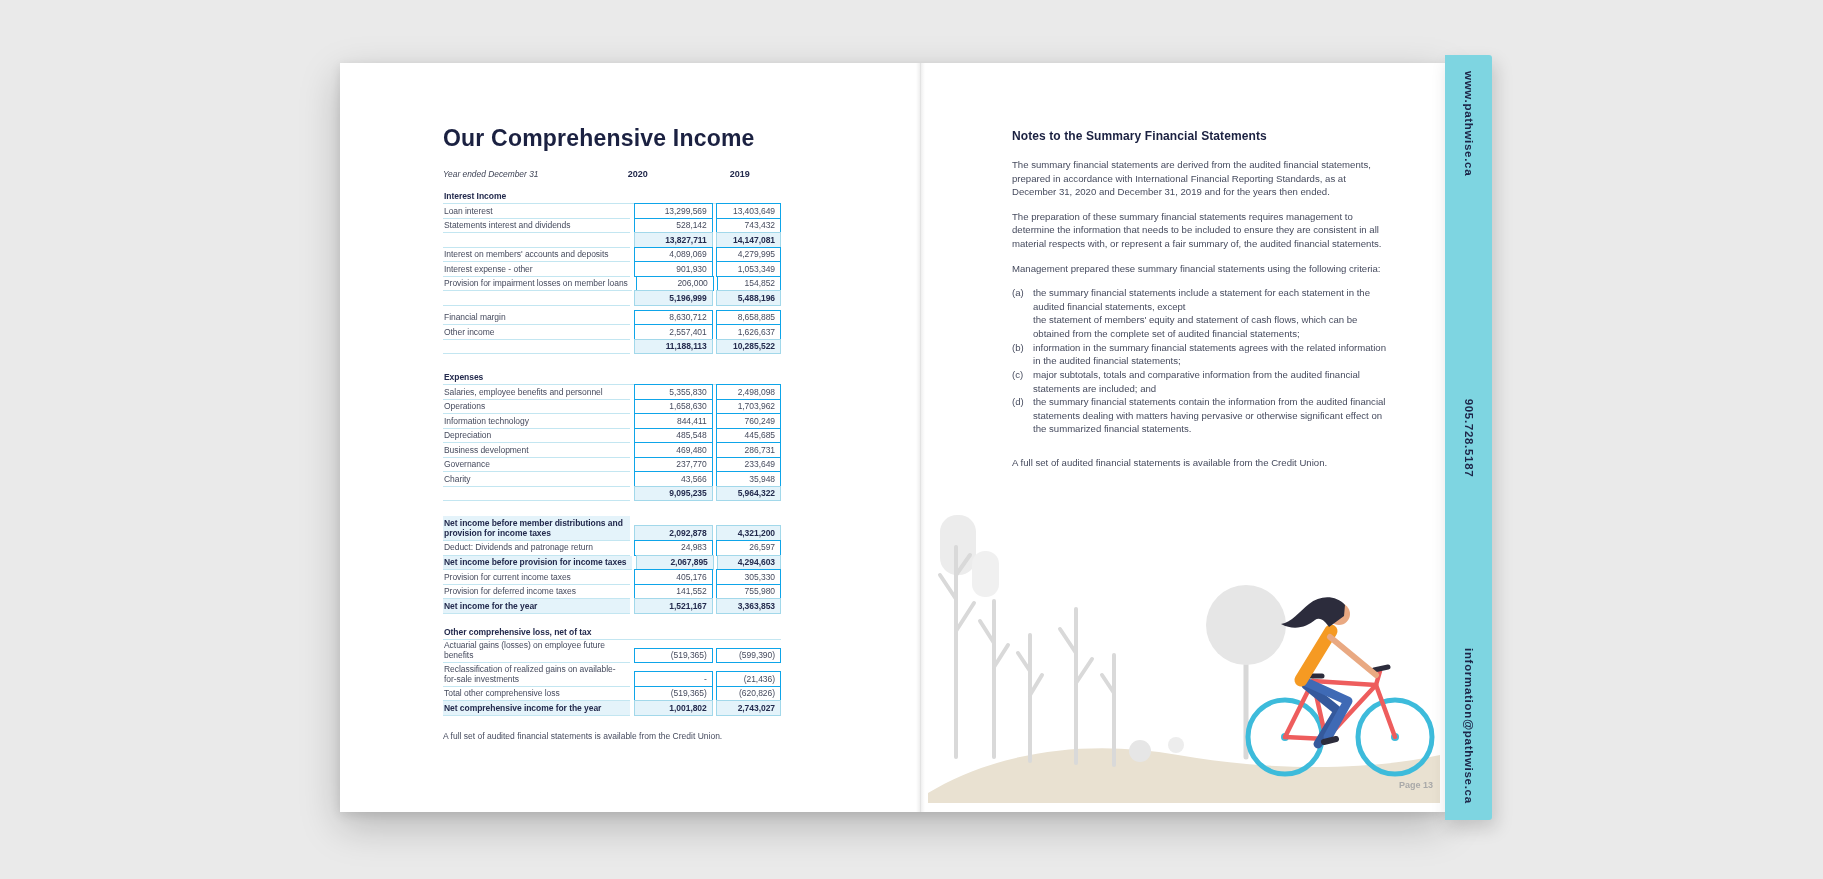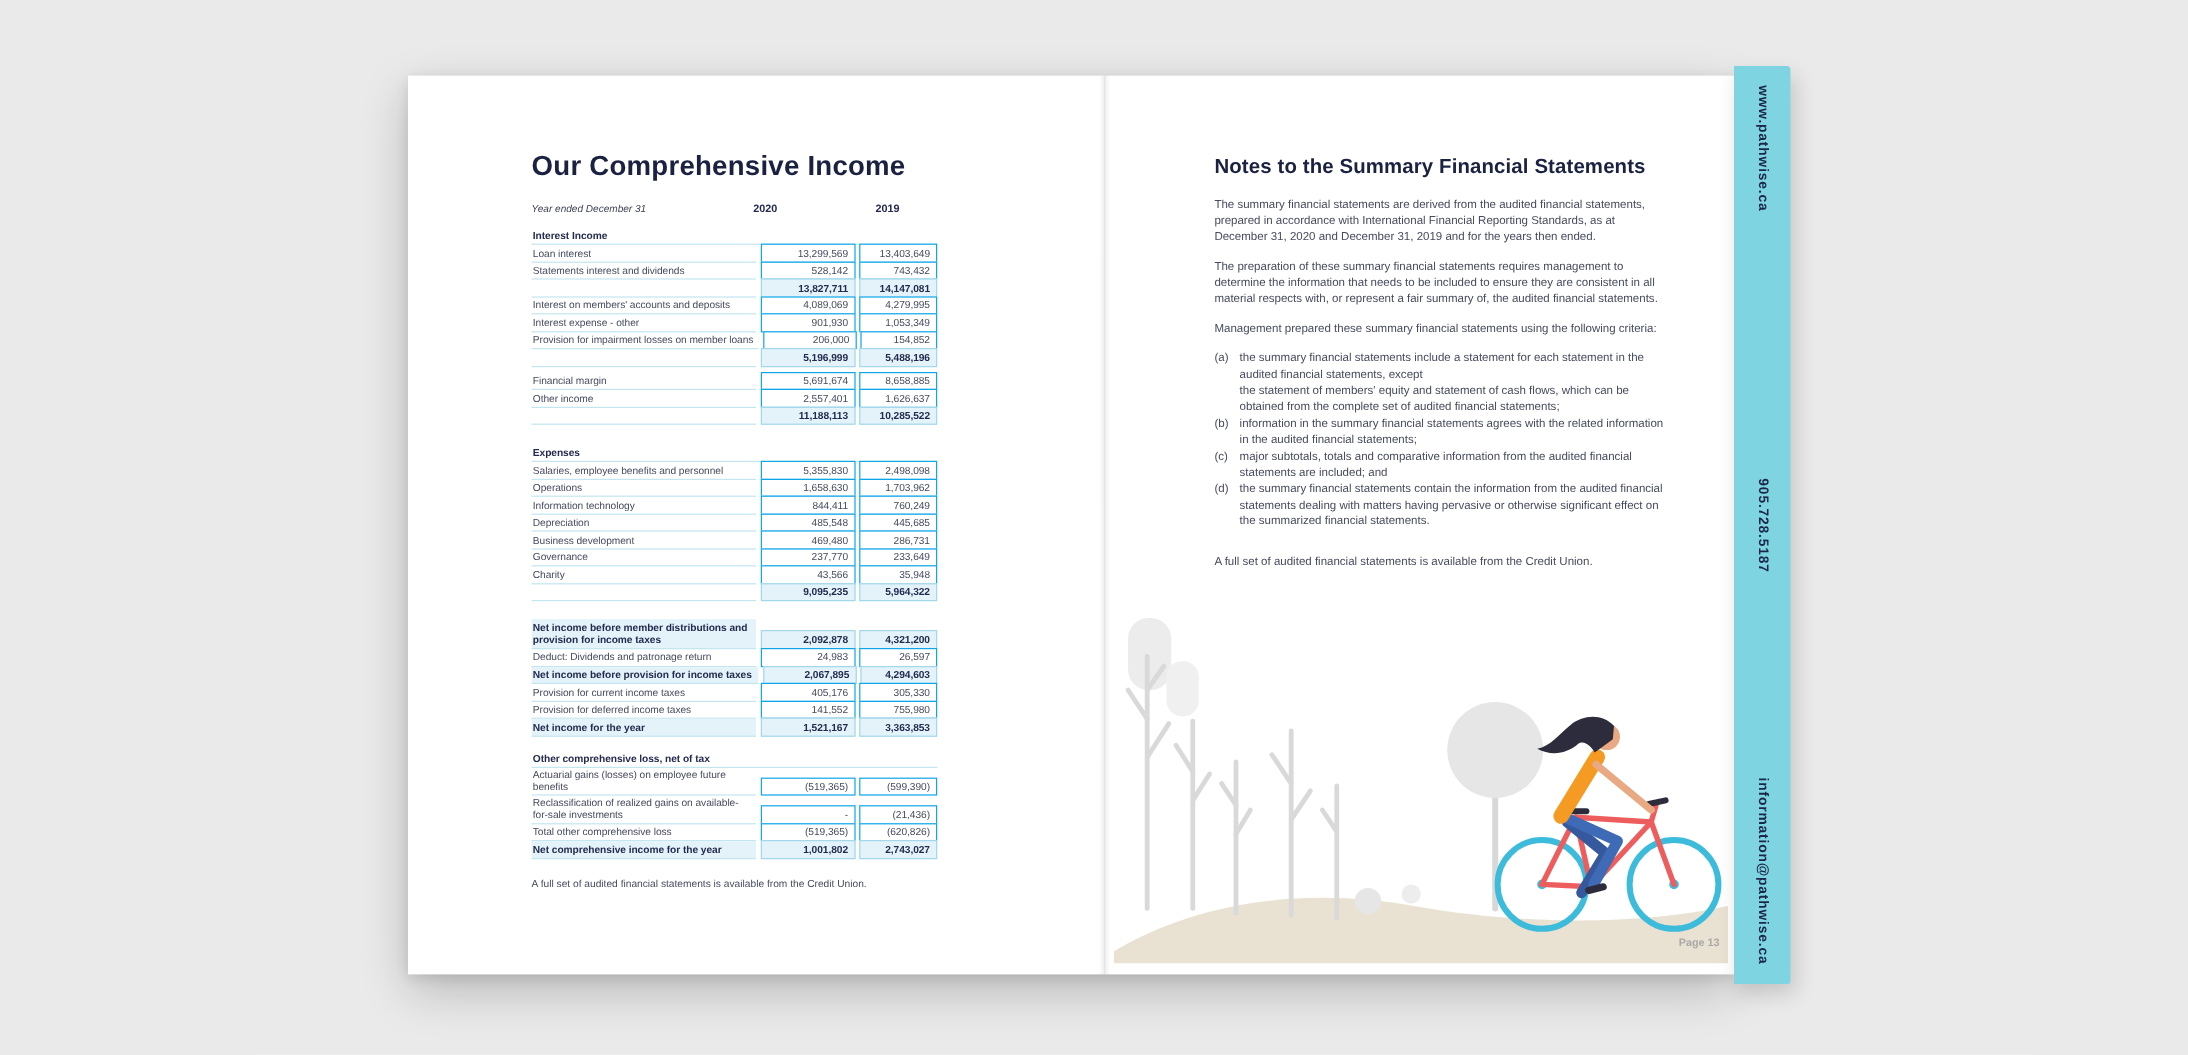--- a/index.html
+++ b/index.html
@@ -60,21 +60,21 @@
   .t-row.subtotal .num, .t-row.total .num {
     background: #e4f3fa; font-weight: 700; color: #232a4d; border-color: #a2d8ea;
   }
   .t-row.total .lab { font-weight: 700; color: #232a4d; background: #e4f3fa; }
   .t-row.sp-sm { height: 6px; }  .t-row.sp-md { height: 12px; }  .t-row.sp-lg { height: 17px; }
   .footnote { margin-top: 15px; font-size: 8.5px; color: #464b5e; }
 
   
   .rp-content { position: absolute; left: 92px; top: 66px; width: 378px; }
   .rp-title {
-    font-size: 17px; font-weight: 700; color: #1b2141;
+    font-size: 12px; font-weight: 700; color: #1b2141;
     letter-spacing: 0.1px; margin-bottom: 15px;
   }
   .rp-content p { font-size: 9.6px; line-height: 1.42; color: #464b5e; margin-bottom: 11px; }
   .criteria { margin-top: 1px; }
   .crit { display: flex; font-size: 9.6px; line-height: 1.42; color: #464b5e; }
   .crit .mk { width: 21px; flex: none; }
   .crit .tx { flex: 1; white-space: pre-line; }
   .closing { margin-top: 20px !important; }
   .page-num {
     position: absolute; right: 12px; bottom: 22px;
@@ -148,21 +148,21 @@
             <div class="cell num c19">154,852</div>
           </div>
           <div class="t-row subtotal">
             <div class="cell lab"></div>
             <div class="cell num c20">5,196,999</div>
             <div class="cell num c19">5,488,196</div>
           </div>
           <div class="t-row sp-sm"></div>
           <div class="t-row item nw">
             <div class="cell lab">Financial margin</div>
-            <div class="cell num c20">5,691,674</div>
+            <div class="cell num c20">8,630,712</div>
             <div class="cell num c19">8,658,885</div>
           </div>
           <div class="t-row item nw">
             <div class="cell lab">Other income</div>
             <div class="cell num c20">2,557,401</div>
             <div class="cell num c19">1,626,637</div>
           </div>
           <div class="t-row subtotal">
             <div class="cell lab"></div>
             <div class="cell num c20">11,188,113</div>

